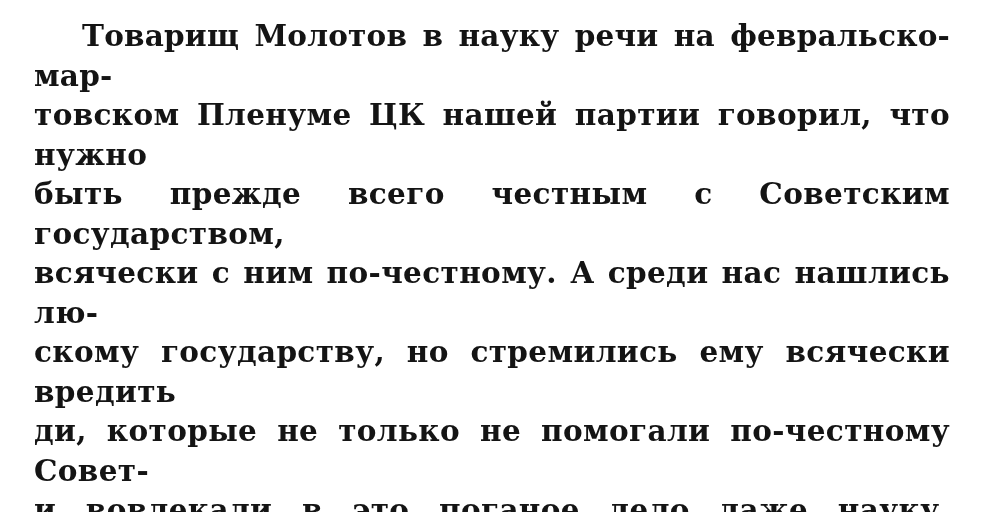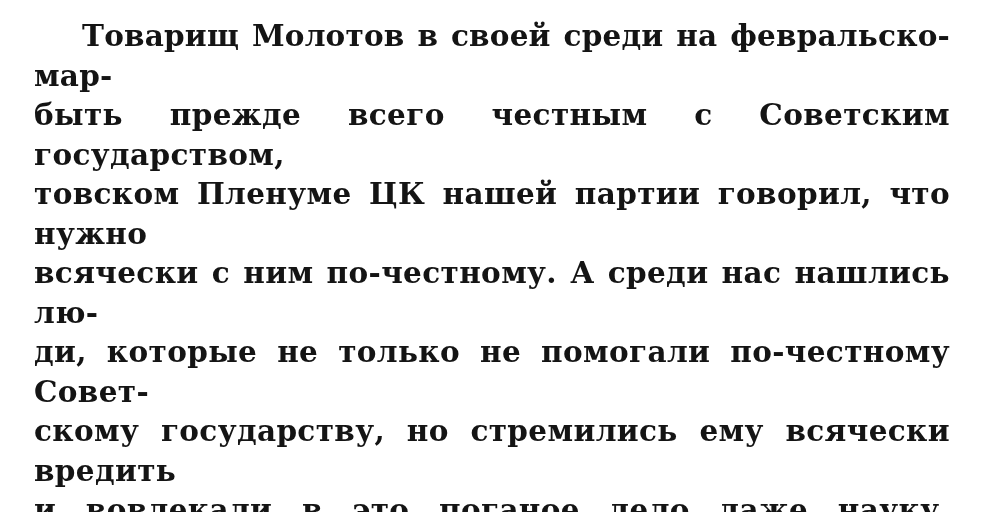--- a/index.html
+++ b/index.html
@@ -44,22 +44,22 @@
     margin-top: 0px;
     text-indent: 0;
     letter-spacing: 0.35px;
   }
 </style>
 </head>
 <body>
 
 <div id="scan-page">
   <div id="body-text">
-    <p class="para first">Товарищ Молотов в своей среди на  февральско-мар-</p>
+    <p class="para first">Товарищ Молотов в науку речи на  февральско-мар-</p>
+    <p class="para second">товском Пленуме ЦК нашей партии говорил, что нужно</p>
     <p class="para second">быть прежде всего честным с Советским  государством,</p>
-    <p class="para second">товском Пленуме ЦК нашей партии говорил, что нужно</p>
     <p class="para second">всячески с ним по-честному. А среди нас нашлись лю-</p>
+    <p class="para second">скому государству, но стремились ему всячески вредить</p>
     <p class="para second">ди, которые не только не помогали по-честному Совет-</p>
-    <p class="para second">скому государству, но стремились ему всячески вредить</p>
     <p class="para second">и вовлекали в это поганое дело  даже  науку,  которой</p>
 
   </div>
 </div>
 
 </body></html>

